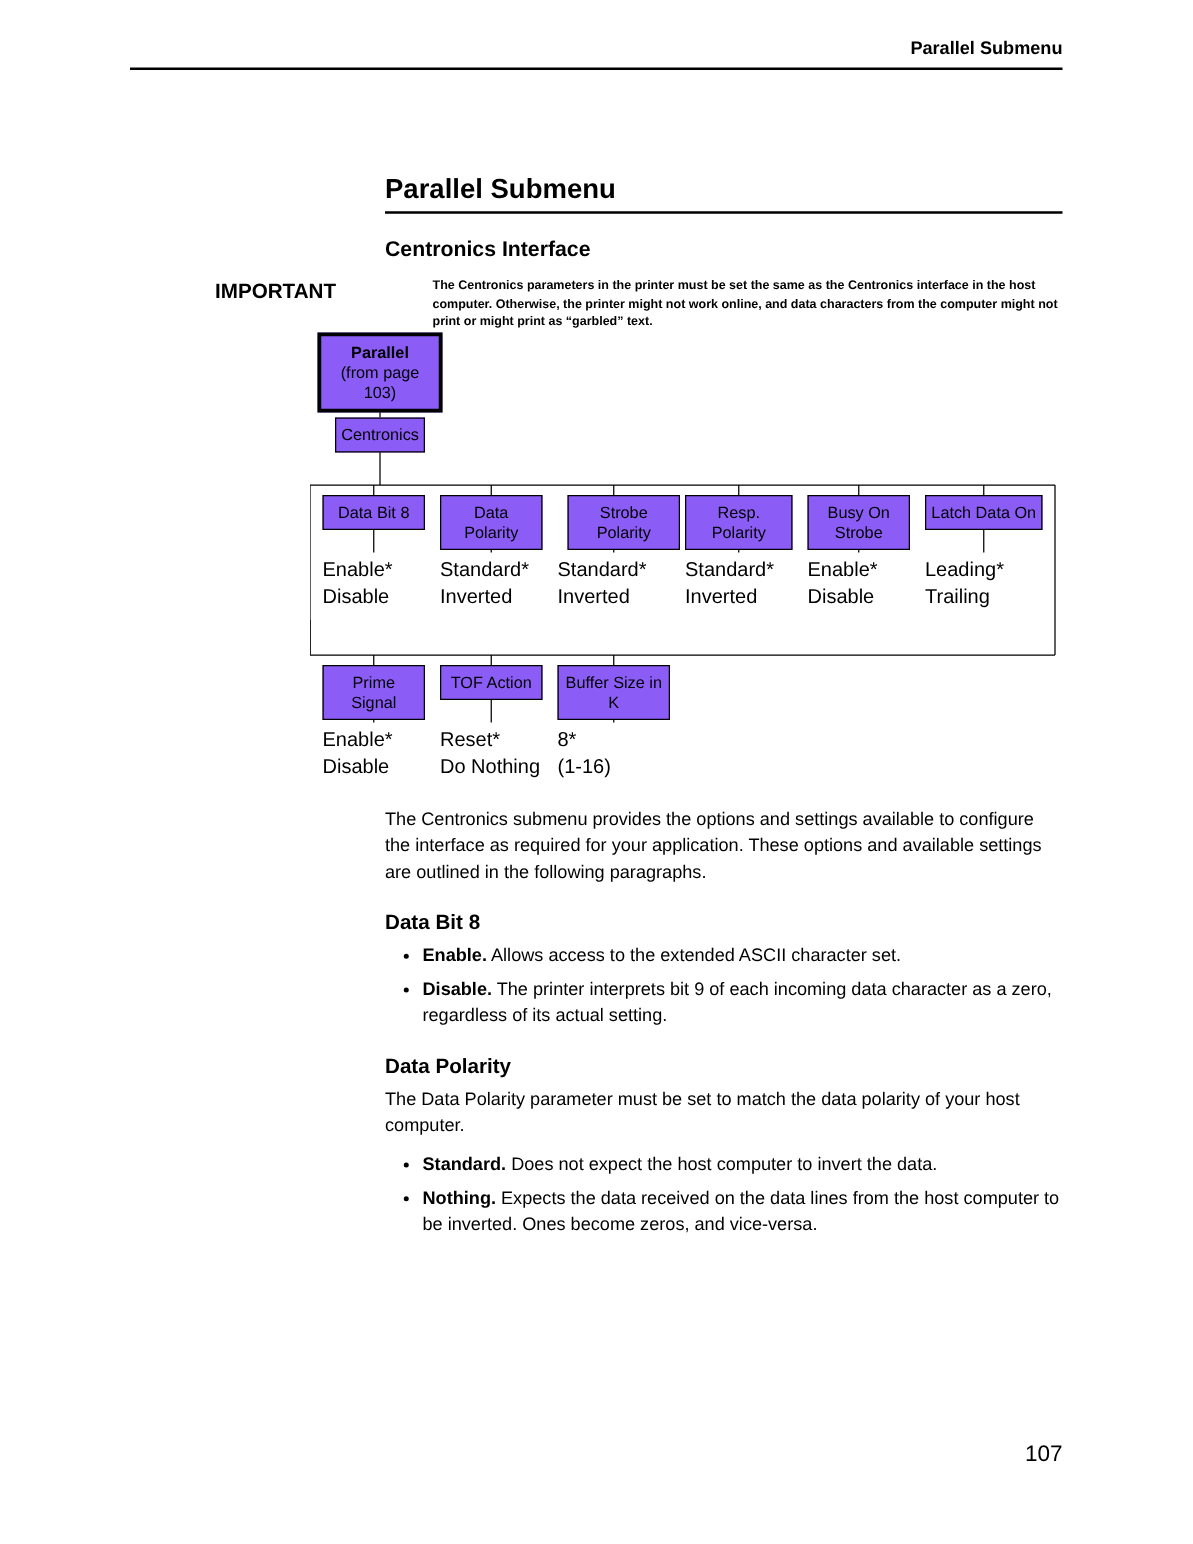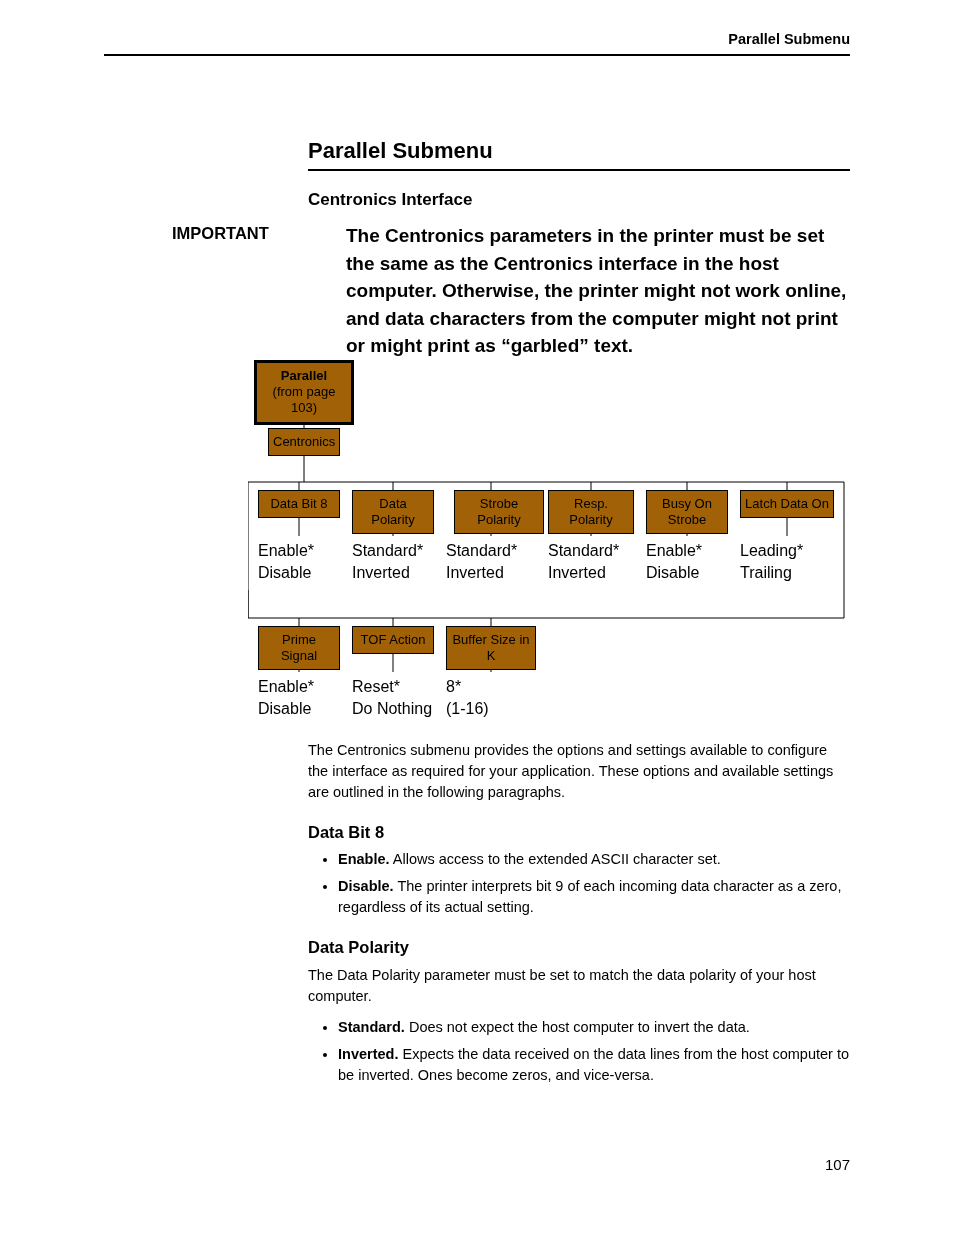--- a/index.html
+++ b/index.html
@@ -49,42 +49,42 @@
     gap: 38px;
   }
   .important-label {
     width: 136px;
     font-weight: bold;
     font-size: 16.5px;
     flex: 0 0 auto;
   }
   .important-text {
     font-weight: bold;
-    font-size: 19px;
+    font-size: 10px;
     line-height: 1.45;
   }
   .factory-default {
     text-align: right;
     font-size: 13px;
     margin: 8px 0 4px 0;
   }
   
   .diagram-wrap {
     margin-left: -60px;
     width: 600px;
   }
   .diagram {
     position: relative;
     height: 360px;
     font-size: 13px;
   }
   .node {
     position: absolute;
     border: 1px solid #000;
-    background: #a16207;
+    background: #8b5cf6;
     text-align: center;
     padding: 5px 4px;
     line-height: 1.25;
     box-sizing: border-box;
   }
   .root {
     left: 6px;
     top: 0;
     width: 100px;
     border: 3px solid #000;
@@ -146,21 +146,21 @@
   }
   ul.bullets li {
     margin: 6px 0;
     line-height: 1.45;
   }
   .bold { font-weight: bold; }
   .page-number {
     position: absolute;
     bottom: 60px;
     right: 104px;
-    font-size: 15px;
+    font-size: 18px;
   }
 </style>
 </head>
 <body>
 
 <div class="page">
   <div class="running-head">Parallel Submenu</div>
 
   <div class="content">
     <h1 class="section-title">Parallel Submenu</h1>
@@ -276,19 +276,19 @@
       </li>
     </ul>
 
     <h3 class="item-title">Data Polarity</h3>
     <p class="paragraph" style="margin-top:4px;">The Data Polarity parameter must be set to match the data polarity of your host computer.</p>
     <ul class="bullets">
       <li>
         <span class="bold">Standard.</span><span> Does not expect the host computer to invert the data.</span>
       </li>
       <li>
-        <span class="bold">Inverted.</span><span> Expects the data received on the data lines from the host computer to be inverted. Ones become zeros, and vice-versa.</span>
+        <span class="bold">Nothing.</span><span> Expects the data received on the data lines from the host computer to be inverted. Ones become zeros, and vice-versa.</span>
       </li>
     </ul>
   </div>
 
   <div class="page-number">107</div>
 </div>
 
 </body></html>

